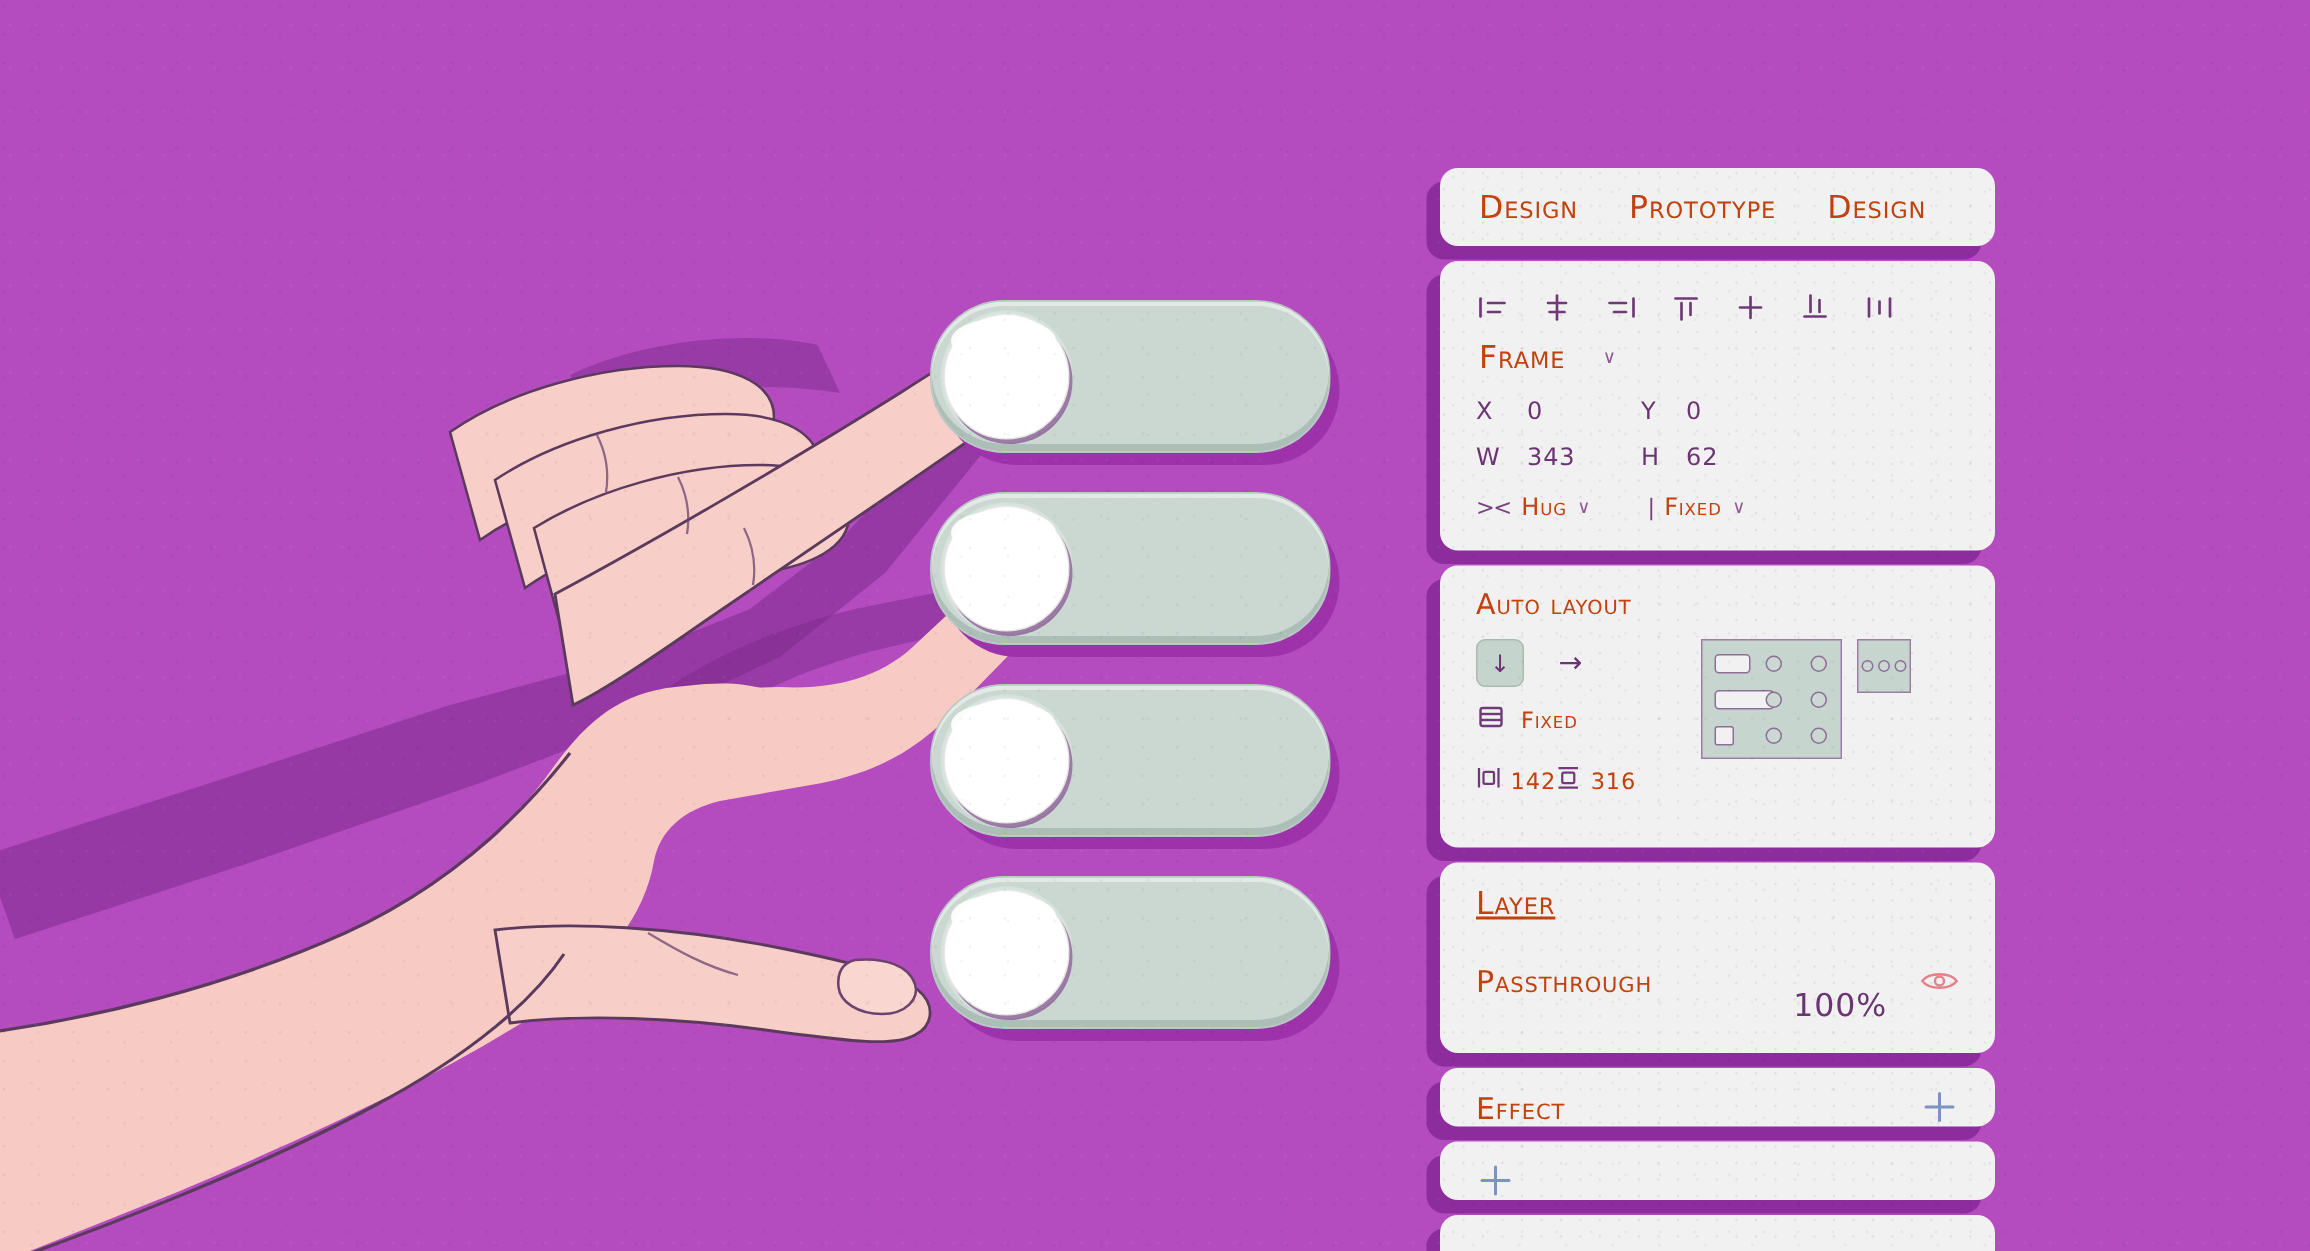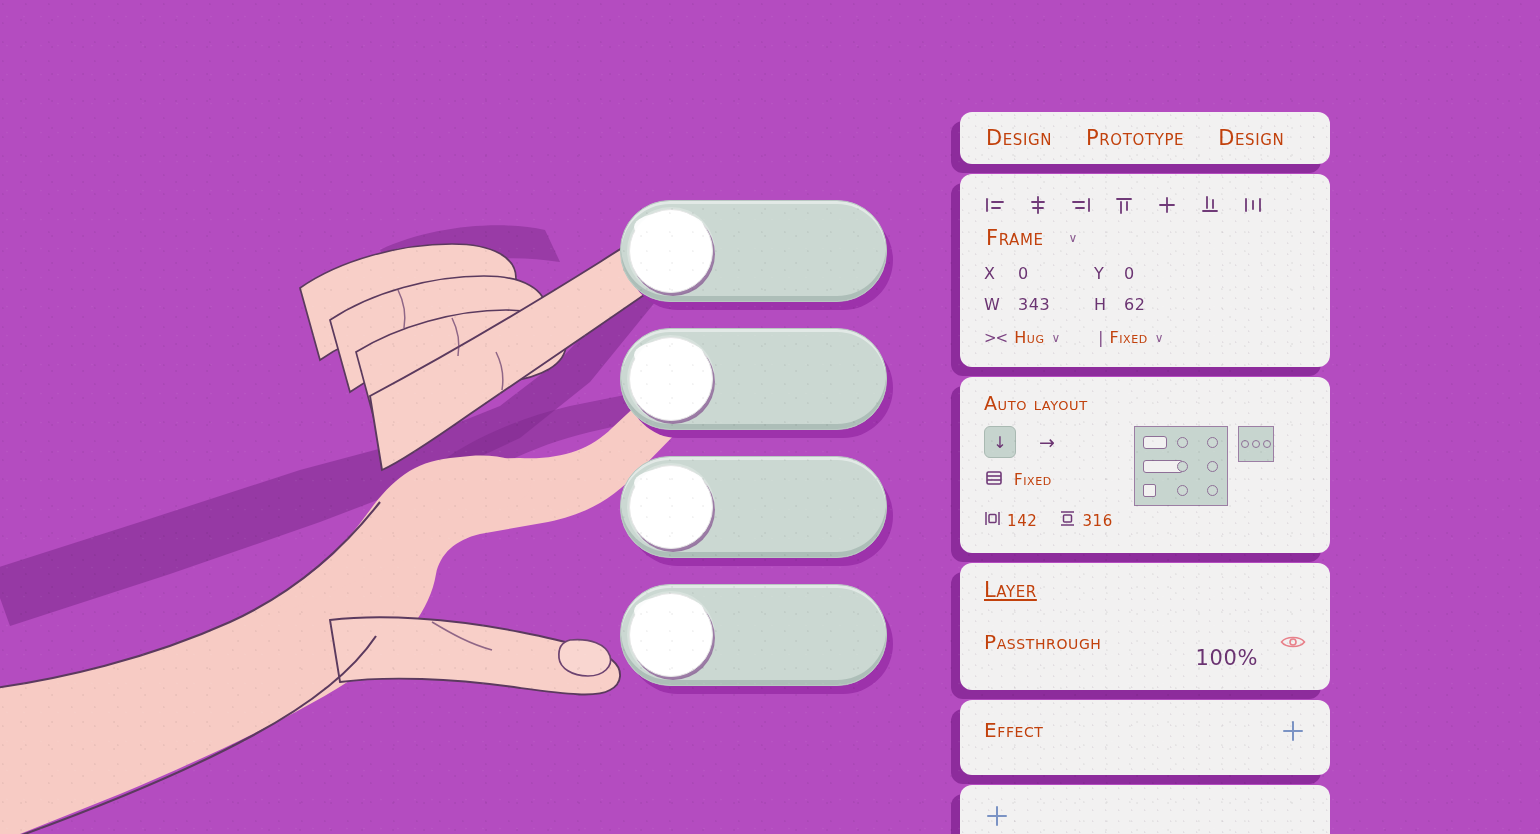--- a/index.html
+++ b/index.html
@@ -96,49 +96,49 @@
   #frame-title{font-size:21px;margin:6px 0 14px 2px;display:flex;align-items:center;gap:25px;}
   .caret{font-size:12px;color:#8b5a91;}
   .dim-grid{display:grid;grid-template-columns:34px 76px 30px 70px;row-gap:12px;align-items:center;font-size:16px;}
   .dim-lab{color:#6b3472;}
   .dim-val{color:#6b3472;}
   #resize-row{display:flex;align-items:center;gap:10px;margin-top:14px;font-size:16px;}
   #resize-row .grp{display:flex;align-items:center;gap:7px;}
   .rs-ico{font-size:15px;color:#7a4180;letter-spacing:-1px;}
 
   
-  #autolayout-panel{padding:15px 24px 22px 24px;}
+  #autolayout-panel{padding:15px 24px 34px 24px;}
   .panel-head{font-size:19px;margin-bottom:12px;}
   #al-body{display:flex;align-items:flex-start;gap:10px;}
   #al-left{width:140px;}
   #al-dir-row{display:flex;align-items:center;gap:18px;margin-bottom:10px;}
   #dir-down-btn{
     width:30px;height:30px;border-radius:6px;background:#c6d4ce;border:1.5px solid #a9b9b2;
     display:flex;align-items:center;justify-content:center;color:#6b3472;font-size:16px;
   }
   #dir-right-btn{width:26px;height:26px;display:flex;align-items:center;justify-content:center;color:#6b3472;font-size:19px;}
   #al-spacing-row{display:flex;align-items:center;gap:10px;margin-bottom:18px;font-size:15px;}
-  #al-pad-row{display:flex;align-items:center;gap:22px;font-size:15px;}
+  #al-pad-row{display:flex;align-items:center;font-size:15px;}
   #al-pad-row .pad-item{display:flex;align-items:center;gap:6px;}
 
   #al-grid{width:92px;height:78px;background:#c7d5cf;border:1.5px solid #9c7ea4;position:relative;}
   #al-grid .g-dot{position:absolute;width:9px;height:9px;border-radius:50%;border:1.5px solid #8e6f97;background:#ccd9d3;}
   #al-grid .g-bar{position:absolute;border:1.5px solid #8e6f97;background:#f2f1f1;}
   #al-extra{width:34px;height:34px;border:1.5px solid #9c7ea4;background:#c7d5cf;display:flex;align-items:center;justify-content:center;gap:3px;}
   #al-extra i{width:6px;height:6px;border-radius:50%;border:1.3px solid #8e6f97;background:#ccd9d3;display:block;}
 
   
   #layer-panel{padding:15px 24px 20px 24px;}
   #layer-row{display:flex;align-items:center;margin-top:10px;}
   #blend-mode{font-size:20px;flex:1;}
   #opacity-val{font-size:21px;color:#6b3472;margin-right:22px;margin-top:32px;}
   #visibility-eye{width:26px;height:16px;}
 
   
-  .row-panel{height:39px;display:flex;align-items:flex-start;padding:18px 24px;}
+  .row-panel{height:39px;display:flex;align-items:flex-end;padding:0 24px;}
   .row-panel .rp-title{font-size:20px;flex:1;}
   .plus-icon{width:26px;height:26px;}
 
   
   #empty-panel{height:86px;}
 </style>
 </head>
 <body>
 
 <div id="hand-illustration">

